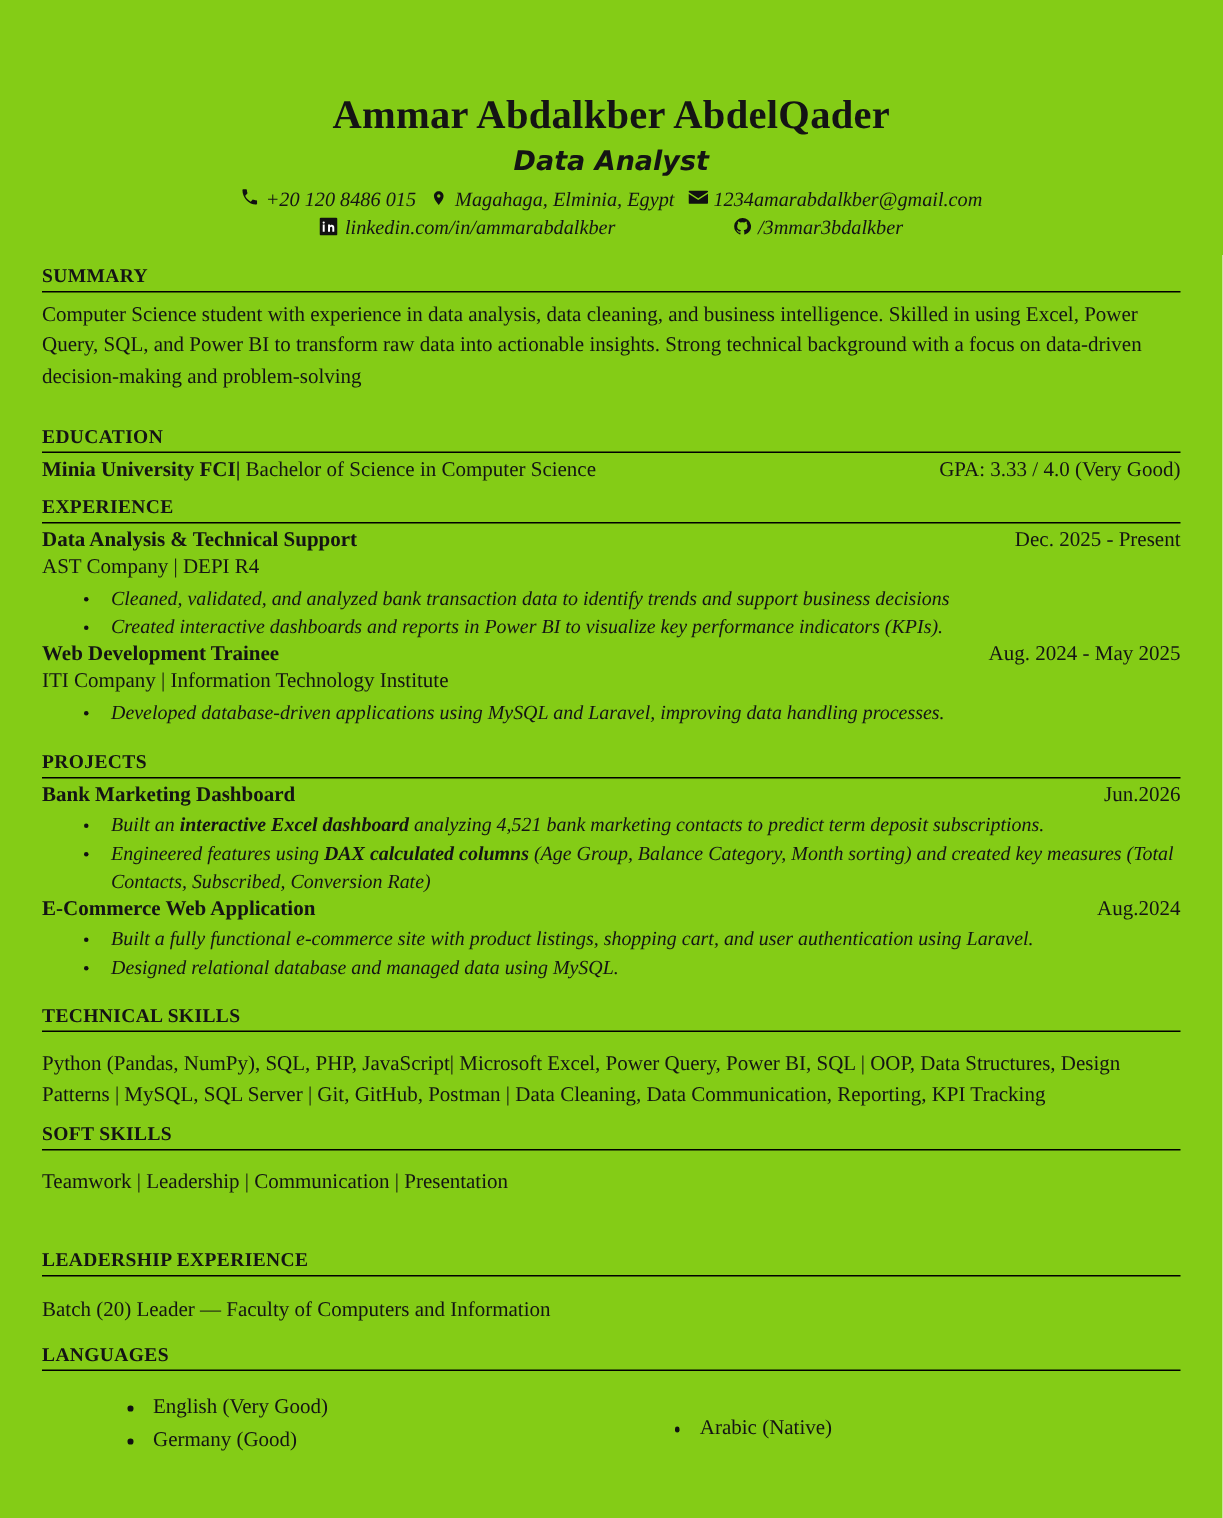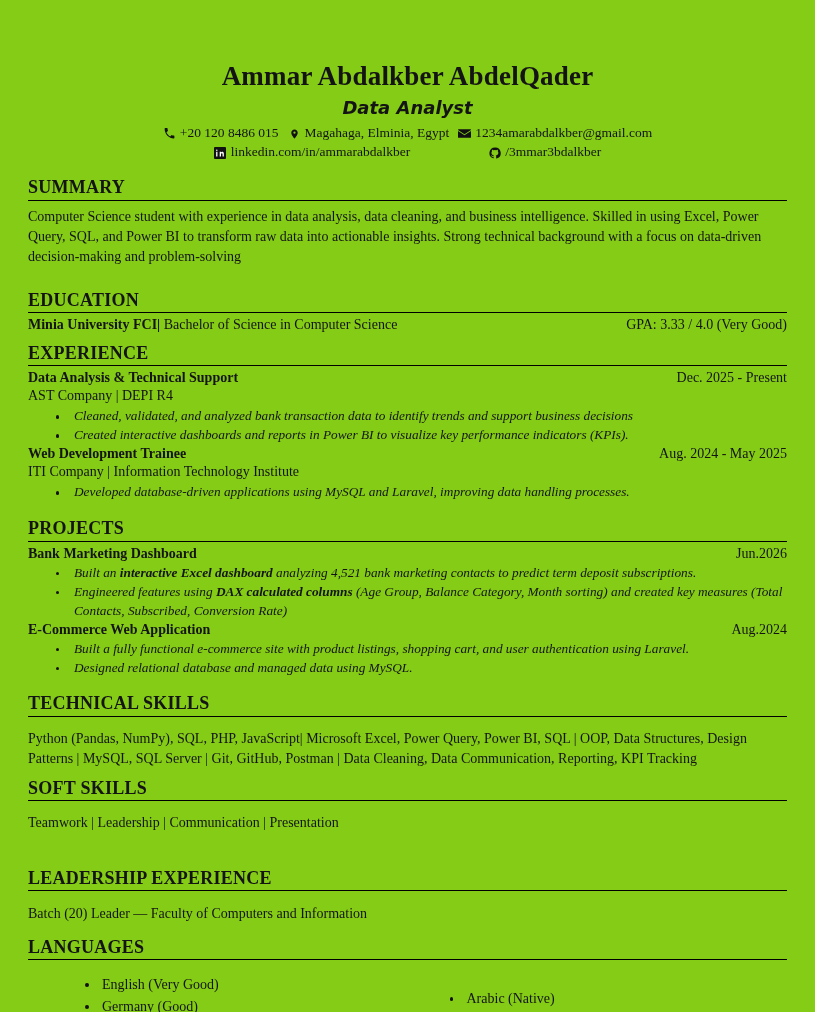--- a/index.html
+++ b/index.html
@@ -48,38 +48,38 @@
     align-items: center;
     gap: 9px;
     font-size: 13.5px;
     line-height: 1.25;
     margin-top: 7px;
     white-space: nowrap;
   }
   .contact-row.second { gap: 4px; margin-top: 2px; }
   .contact-item {
     display: inline-flex;
-    align-items: center;
     gap: 4px;
+    font-style: italic;
   }
   .contact-row.second .contact-item:first-child { margin-right: 74px; }
   .contact-item .ico {
     display: inline-flex;
     align-items: center;
     justify-content: center;
     width: 13px;
     height: 13px;
     flex: 0 0 auto;
   }
   .contact-item .ico svg { display: block; }
 
   
   .sec-head {
     font-family: "Liberation Serif", serif;
-    font-size: 18px;
+    font-size: 13px;
     font-weight: bold;
     letter-spacing: .25px;
     line-height: 1.15;
   }
   .rule {
     border: 0;
     border-top: 1.4px solid #000;
     margin: 2px 0 0 0;
     width: 100%;
   }

